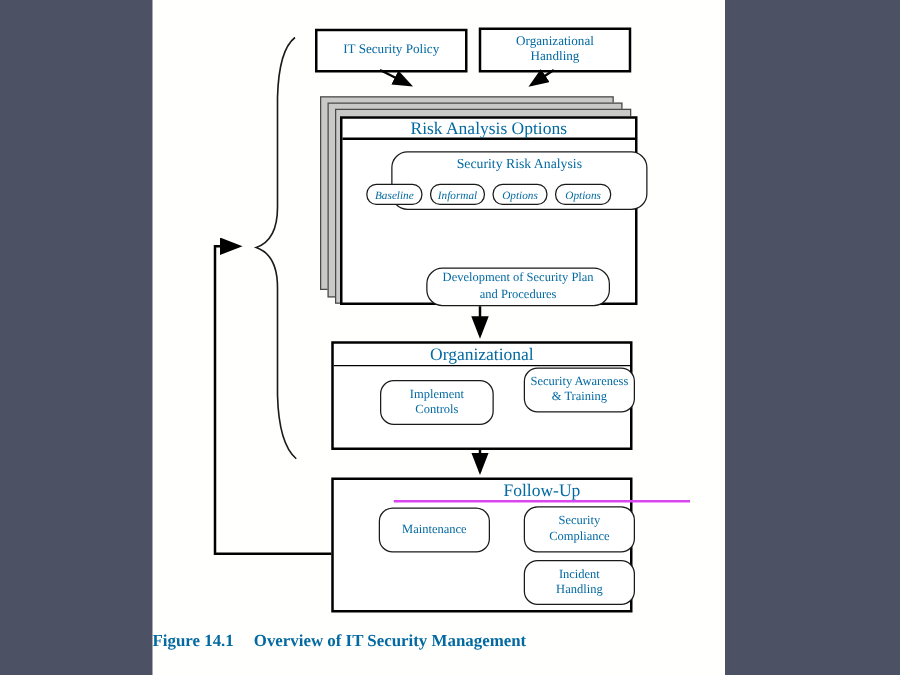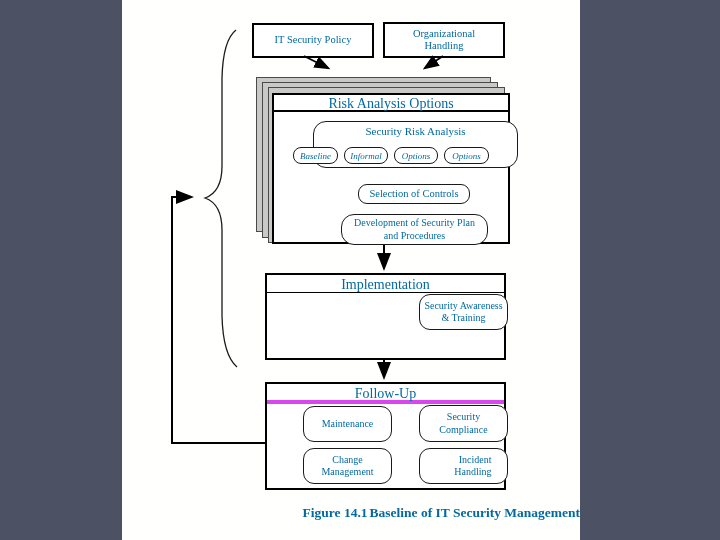--- a/index.html
+++ b/index.html
@@ -14,22 +14,22 @@
   .sheet{background:#c9cac7;border:1px solid #4a4a4a;}
   
   .panel{border:2px solid #000;background:#fff;}
   .panel-hdr{width:100%;text-align:center;font-size:14px;}
   
   .rbox{border:1.3px solid #1a1a1a;border-radius:11px;background:#fff;display:flex;
         align-items:center;justify-content:center;text-align:center;font-size:10px;line-height:12.5px;margin-left:24px;}
   .rbox span{display:inline-block;}
   .opt{border:1.2px solid #1a1a1a;border-radius:8px;background:#fff;display:flex;align-items:center;
        justify-content:center;font-size:9px;font-style:italic;}
-  #caption{position:absolute;left:0;top:505px;width:458px;display:flex;justify-content:flex-end;
-           gap:2px;font-weight:bold;font-size:13.5px;}
+  #caption{position:absolute;left:0;top:505px;width:458px;display:flex;justify-content:flex-start;
+           gap:16px;font-weight:bold;font-size:13.5px;}
   svg{position:absolute;left:0;top:0;pointer-events:none;}
 </style>
 </head>
 <body>
 
 <div id="screen">
   <div id="page">
 
     <div class="abs inbox" style="left:130px;top:23px;width:118px;height:31px;">
       <span>IT Security Policy</span>
@@ -56,55 +56,52 @@
           <span>Informal</span>
         </div>
         <div class="opt" style="width:42px;">
           <span>Options</span>
         </div>
         <div class="opt" style="width:43px;">
           <span>Options</span>
         </div>
       </div>
 
-      <div class="abs rbox" style="left:60px;top:89px;width:110px;height:18px;border-radius:9px;font-size:10.5px;">
-        <span>Selection of Controls</span>
-      </div>
 
       <div class="abs rbox" style="left:43px;top:119px;width:145px;height:29px;border-radius:13px;">
         <span style="width:136px;">Development of Security Plan and Procedures</span>
       </div>
     </div>
 
     <div class="abs panel" style="left:143px;top:273px;width:237px;height:83px;">
-      <div class="panel-hdr" style="height:15px;padding-top:2px;border-bottom:1px solid #000;">Implementation</div>
+      <div class="panel-hdr" style="height:15px;padding-top:2px;border-bottom:1px solid #000;">Organizational</div>
+      <div class="abs rbox" style="left:13px;top:29px;width:89px;height:34px;">
+        <span style="width:60px;">Implement Controls</span>
+      </div>
       <div class="abs rbox" style="left:128px;top:19px;width:87px;height:34px;">
         <span style="width:85px;">Security Awareness &amp; Training</span>
       </div>
     </div>
 
     <div class="abs panel" style="left:143px;top:382px;width:237px;height:104px;">
-      <div class="panel-hdr" style="height:14px;padding-top:2px;border-bottom:4px solid #d946ef;">Follow-Up</div>
+      <div class="panel-hdr" style="height:14px;padding-top:2px;border-bottom:2px solid #d946ef;margin-left:48px;">Follow-Up</div>
       <div class="abs rbox" style="left:12px;top:22px;width:87px;height:34px;">
         <span style="width:84px;">Maintenance</span>
       </div>
       <div class="abs rbox" style="left:128px;top:21px;width:87px;height:35px;">
         <span style="width:70px;">Security Compliance</span>
       </div>
-      <div class="abs rbox" style="left:12px;top:64px;width:87px;height:34px;">
-        <span style="width:70px;">Change Management</span>
-      </div>
-      <div class="abs rbox" style="left:128px;top:64px;width:87px;height:34px;text-align:right;">
+      <div class="abs rbox" style="left:128px;top:64px;width:87px;height:34px;">
         <span style="width:56px;">Incident Handling</span>
       </div>
     </div>
 
     <div id="caption">
       <span>Figure 14.1</span>
-      <span>Baseline of IT Security Management</span>
+      <span>Overview of IT Security Management</span>
     </div>
   </div>
 
   <svg width="720" height="540">
     <defs>
       <marker id="ah" markerWidth="9" markerHeight="7" refX="7.5" refY="3.5" orient="auto">
         <path d="M0,0 L9,3.5 L0,7 Z" fill="#000"></path>
       </marker>
     </defs>
     <path d="M 304,56 L 328,68" stroke="#000" stroke-width="1.8" marker-end="url(#ah)"></path>

